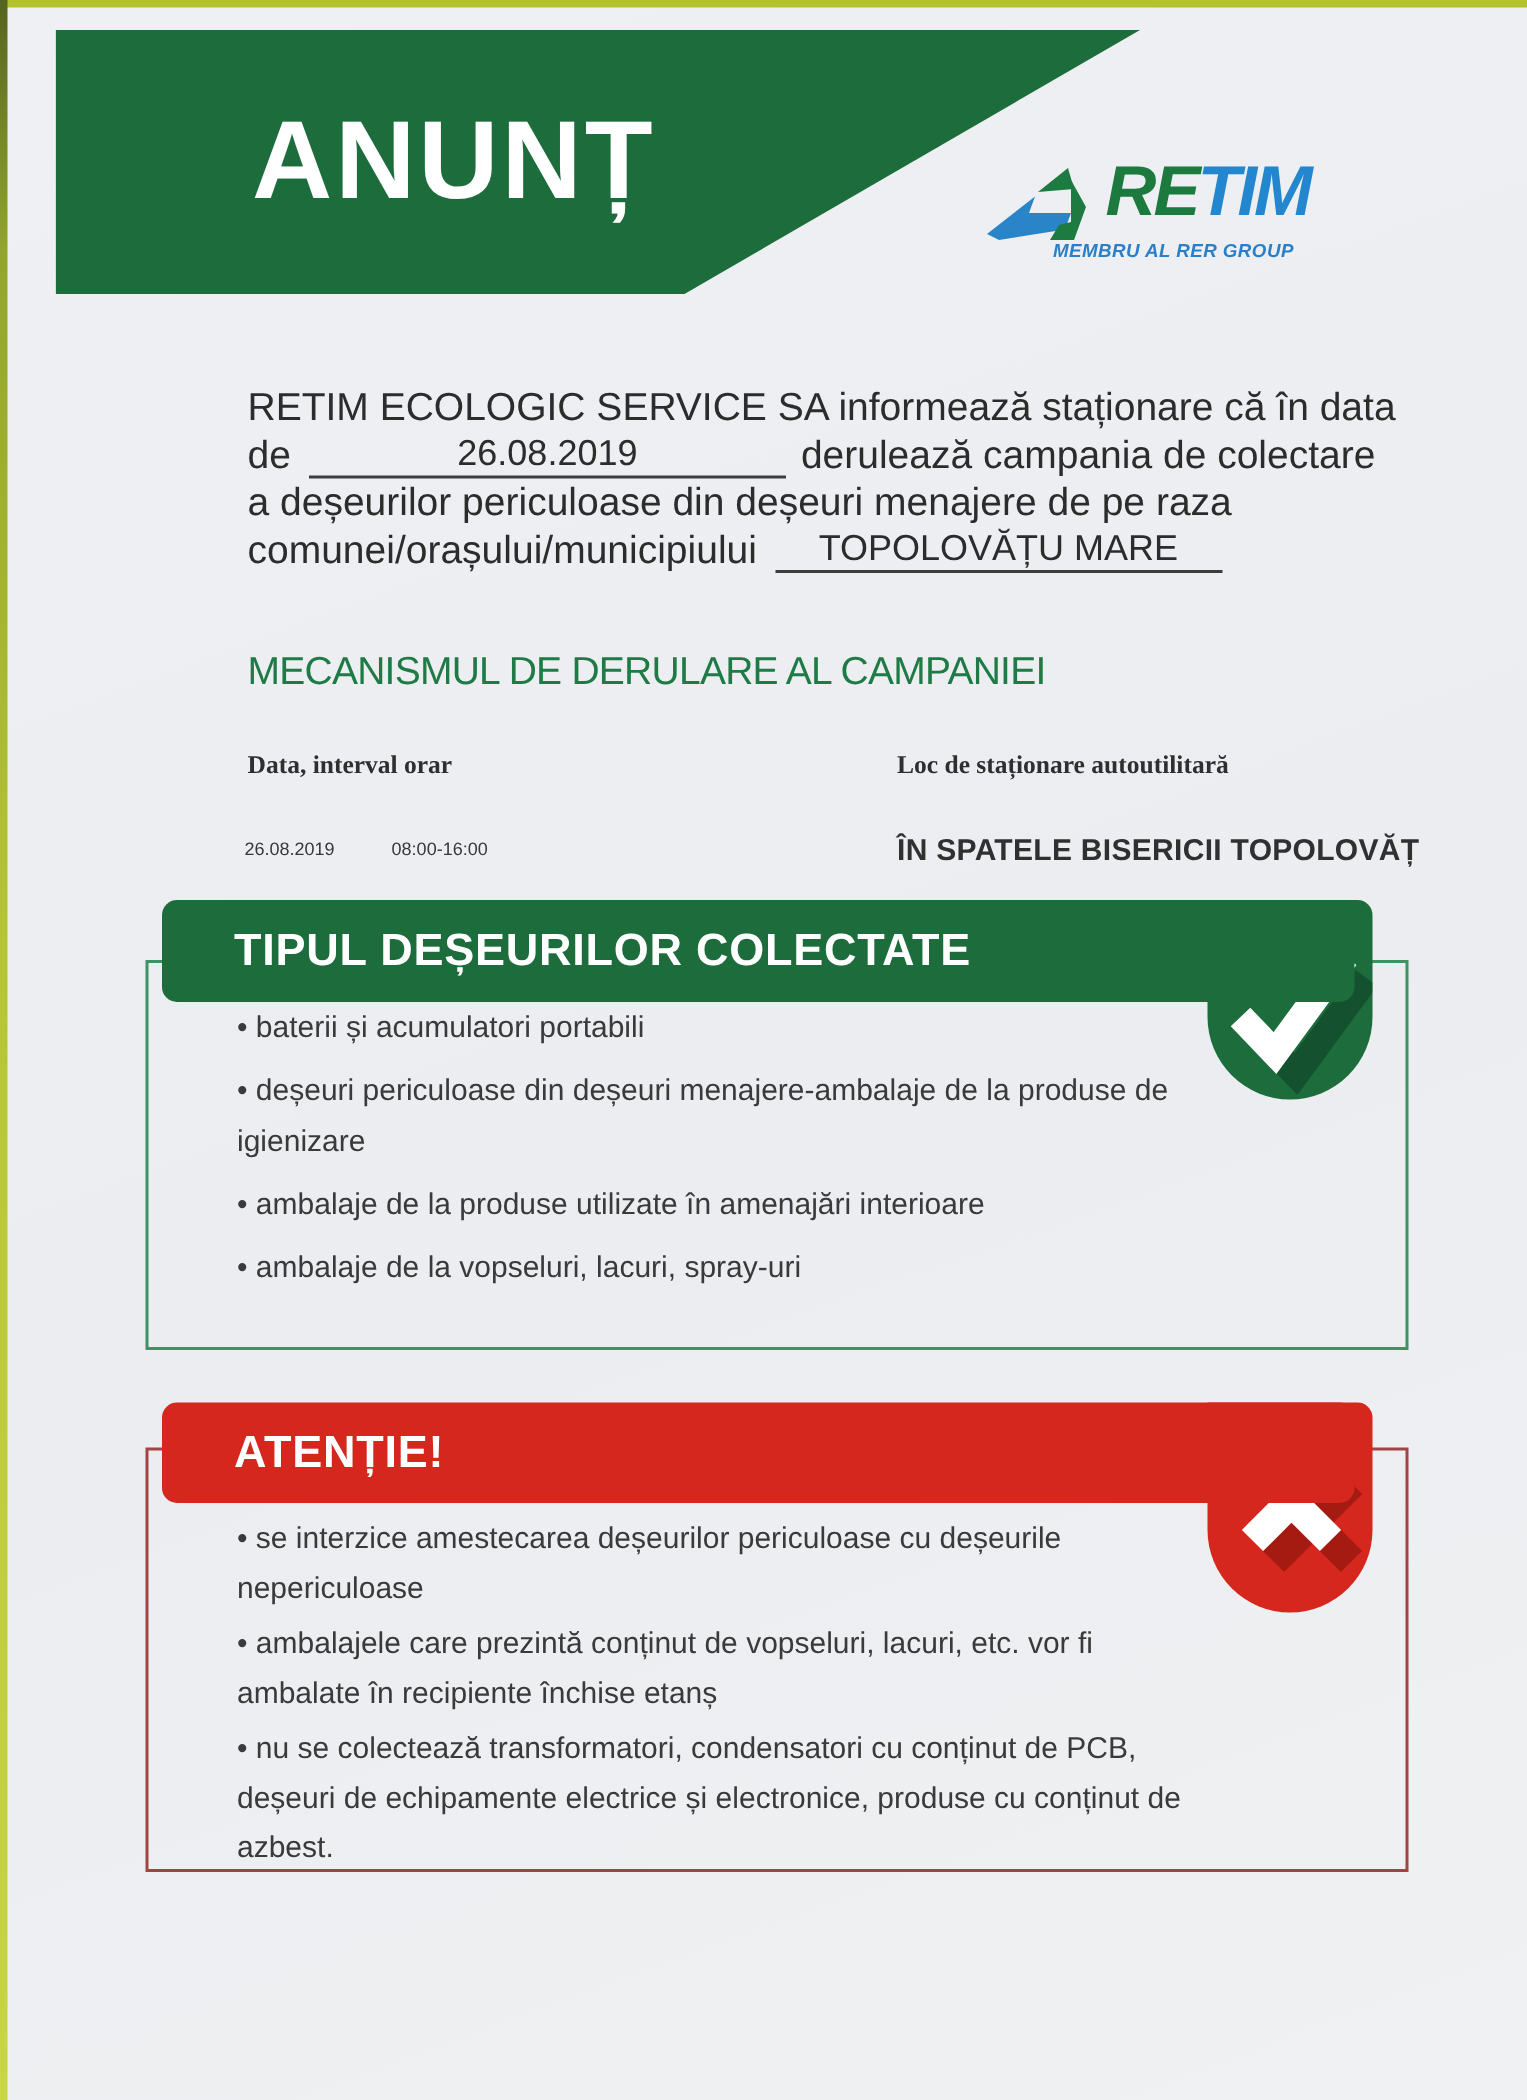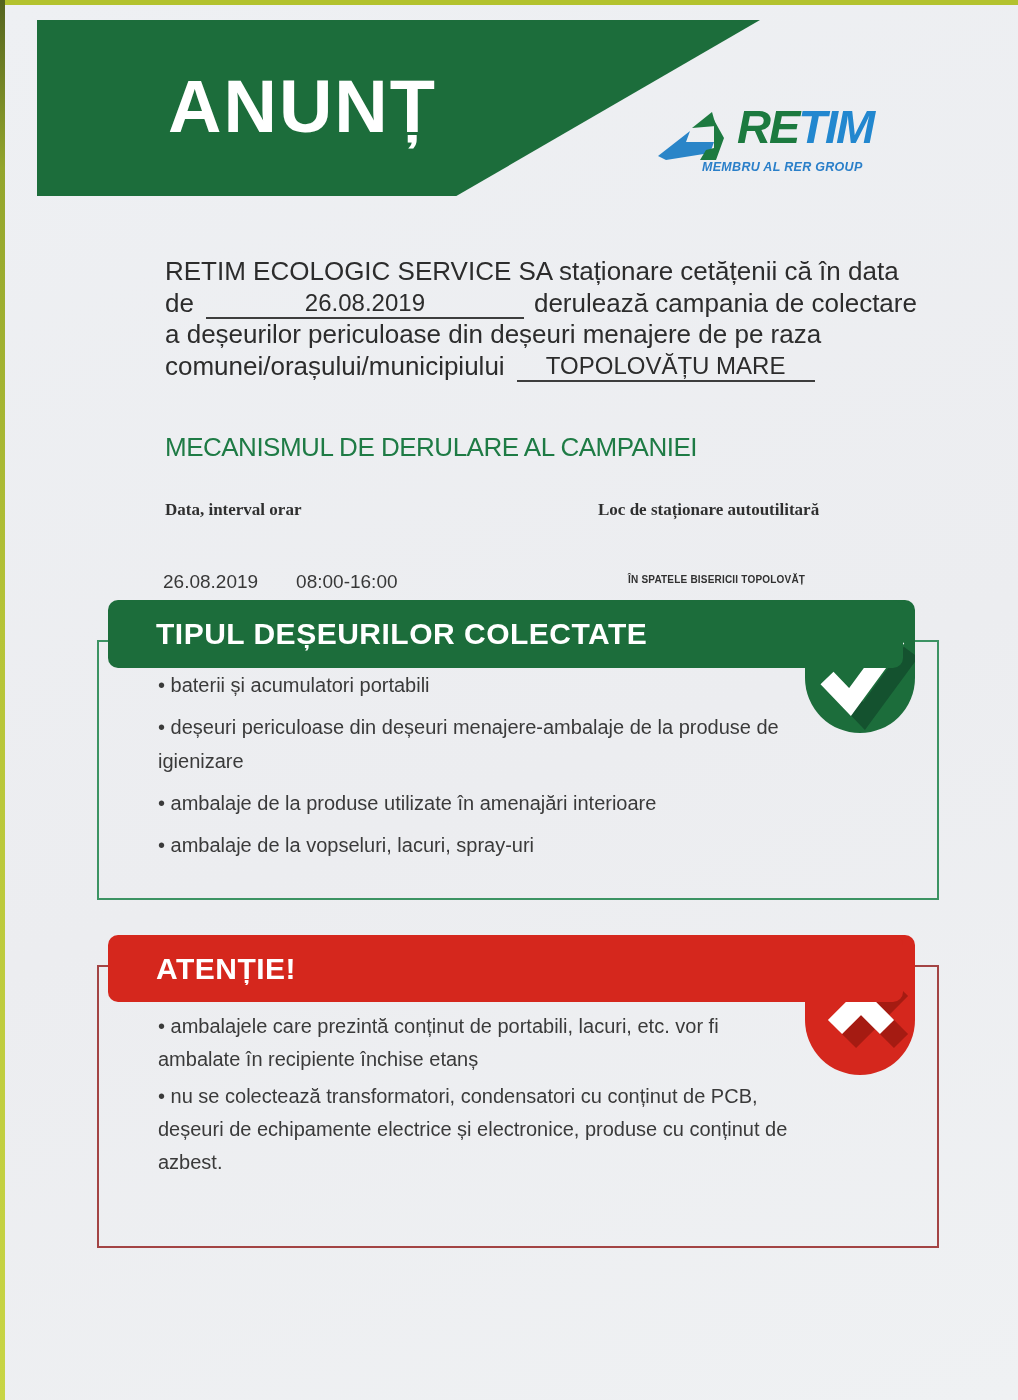--- a/index.html
+++ b/index.html
@@ -56,24 +56,24 @@
   
   .sec-heading{
     position:absolute;left:165px;top:432px;
     font-size:26px;font-weight:400;color:#1e7b45;letter-spacing:-.5px;white-space:nowrap;
   }
 
   
   .sched-label{position:absolute;top:500px;font-size:17px;font-weight:700;color:#2f2f2f;white-space:nowrap;font-family:Liberation Serif, serif;}
   .sched-label.c1{left:165px;}
   .sched-label.c2{left:598px;}
-  .sched-value{position:absolute;top:571px;font-size:19px;color:#383838;white-space:nowrap;}
+  .sched-value{position:absolute;top:559px;font-size:12px;color:#383838;white-space:nowrap;}
   .sched-value.c1{left:163px;}
   .sched-value.c1 .hours{margin-left:38px;}
-  .sched-value.c2{left:628px;font-size:10px;font-weight:600;letter-spacing:.2px;color:#303030;top:556px;margin-top:18px;}
+  .sched-value.c2{left:598px;font-size:20px;font-weight:600;letter-spacing:.2px;color:#303030;top:556px;}
 
   
   .box{position:absolute;box-sizing:border-box;background:transparent;z-index:1;}
   .box-green{left:97px;top:640px;width:842px;height:260px;border:2px solid #3c9363;}
   .box-red{left:97px;top:965px;width:842px;height:283px;border:2px solid #a34444;}
 
   
   .bar{position:absolute;left:108px;width:795px;border-radius:10px;z-index:3;}
   .bar-green{top:600px;height:68px;background:#1c6d3b;}
   .bar-red{top:935px;height:67px;background:#d5271d;}
@@ -113,21 +113,21 @@
     <svg class="logo-icon" viewBox="0 0 72 56">
       <path fill="#2a85c8" d="M2,46 L34,21 L30,32 L58,32 L54,43 L10,50 Z"></path>
       <path fill="#1d7a40" d="M36,18 L56,2 L60,16 Z"></path>
       <path fill="#1d7a40" d="M58,10 L68,28 L60,50 L44,50 L50,40 L58,38 Z"></path>
     </svg>
     <div class="logo-word"><span class="re">RE</span><span class="tim">TIM</span></div>
     <div class="logo-tagline">MEMBRU AL RER GROUP</div>
   </div>
 
   <div class="intro">
-    <div class="row">RETIM ECOLOGIC SERVICE SA staționare cetățenii că în data</div>
+    <div class="row">RETIM ECOLOGIC SERVICE SA informează staționare că în data</div>
     <div class="row"><span>de</span><span class="blank blank-date">26.08.2019</span><span>derulează campania de colectare</span></div>
     <div class="row">a deșeurilor periculoase din deșeuri menajere de pe raza</div>
     <div class="row"><span>comunei/orașului/municipiului</span><span class="blank blank-loc">TOPOLOVĂȚU MARE</span></div>
   </div>
 
   <div class="sec-heading">MECANISMUL DE DERULARE AL CAMPANIEI</div>
 
   <div class="sched-label c1">Data, interval orar</div>
   <div class="sched-label c2">Loc de staționare autoutilitară</div>
   <div class="sched-value c1"><span>26.08.2019</span><span class="hours">08:00-16:00</span></div>
@@ -160,17 +160,18 @@
       <g stroke="#ffffff" stroke-width="20" fill="none">
         <line x1="30" y1="40" x2="82" y2="92"></line>
         <line x1="82" y1="40" x2="30" y2="92"></line>
       </g>
     </svg>
   </div>
   <div class="bar bar-red">
     <div class="bar-title">ATENȚIE!</div>
   </div>
   <div class="blist blist-red">
-    <p>ambalajele care prezintă conținut de portabili, lacuri, etc. vor fi ambalate în recipiente închise etanș</p>
+    <p>se interzice amestecarea deșeurilor periculoase cu deșeurile nepericuloase</p>
+    <p>ambalajele care prezintă conținut de vopseluri, lacuri, etc. vor fi ambalate în recipiente închise etanș</p>
     <p>nu se colectează transformatori, condensatori cu conținut de PCB, deșeuri de echipamente electrice și electronice, produse cu conținut de azbest.</p>
   </div>
 
 </div>
 
 </body></html>

